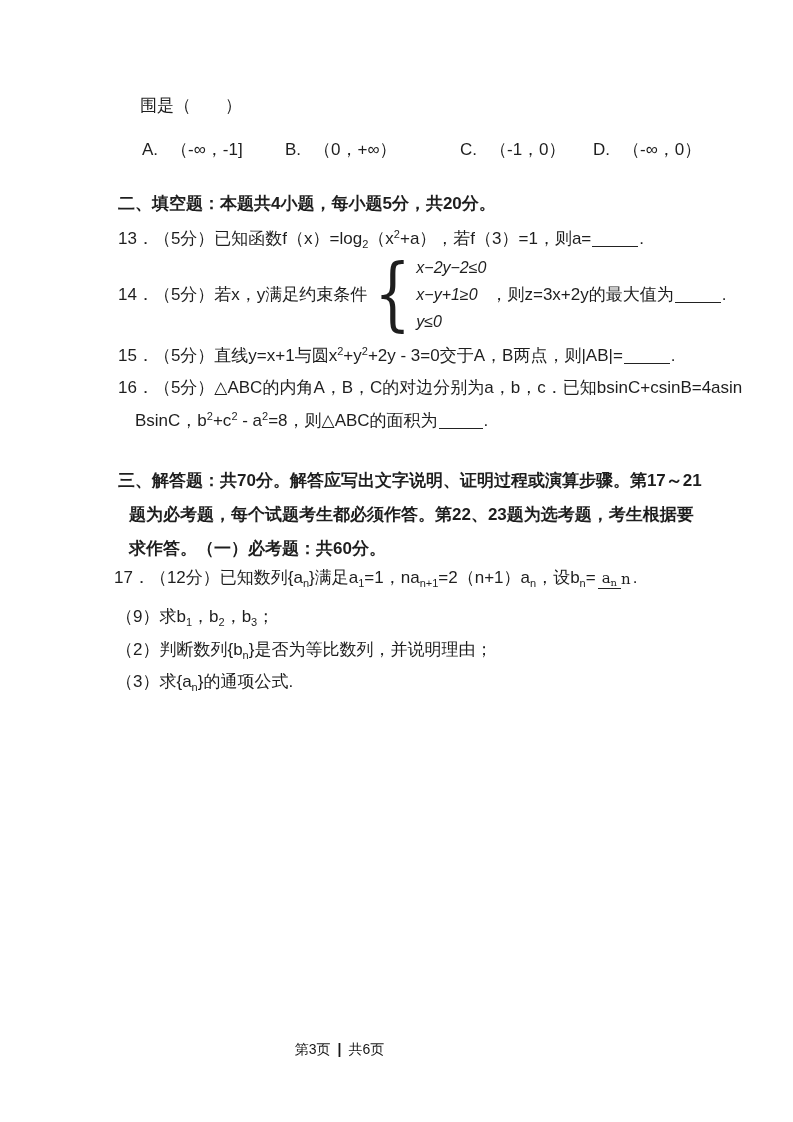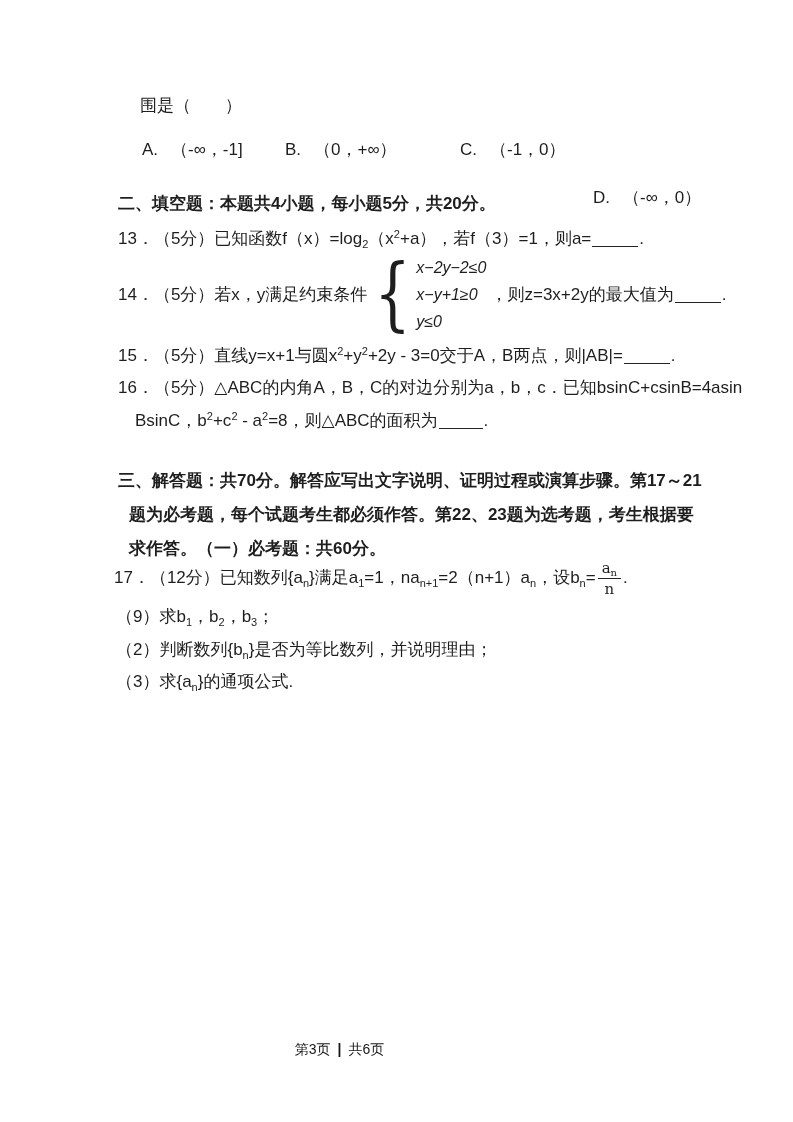--- a/index.html
+++ b/index.html
@@ -17,21 +17,21 @@
   sub { font-size:11px; line-height:0; vertical-align:-4px; }
   sup { font-size:11px; line-height:0; vertical-align:6px; }
   .blank {
     display:inline-block; height:13px; border-bottom:1.3px solid #222;
     vertical-align:-3px; margin:0 1px;
   }
   
   .options { position:absolute; top:139px; left:0; width:793px; height:24px; }
   .opt { position:absolute; top:0; font-size:17px; line-height:22px; white-space:nowrap; }
   .opt .lab { margin-right:13px; }
-  .opt-a { left:142px; } .opt-b { left:285px; } .opt-c { left:460px; } .opt-d { left:593px;margin-top:48px; }
+  .opt-a { left:142px; } .opt-b { left:285px; } .opt-c { left:460px; } .opt-d { left:593px; }
   
   .q14 {
     position:absolute; left:118px; top:250px; height:88px;
     display:flex; align-items:center; font-size:17px; white-space:nowrap;
   }
   .brace {
     font-family:"DejaVu Serif","Liberation Serif",serif;
     font-size:80px; font-weight:300; line-height:80px;
     display:inline-block; transform:scaleX(0.72); transform-origin:center;
     margin:0 -2px 0 0; color:#1e1e1e;
@@ -49,21 +49,21 @@
   
   .q16 { position:absolute; left:118px; top:371px; }
   .q16 .q16-line { font-size:17px; line-height:33px; white-space:nowrap; }
   .q16 .indent { padding-left:17px; }
   
   .q17 {
     position:absolute; left:114px; top:552px; height:54px;
     display:flex; align-items:center; font-size:17px; white-space:nowrap;
   }
   .frac {
-    display:inline-flex; flex-direction:column; align-items:center;
+    display:inline-flex; flex-direction:row; align-items:center;
     vertical-align:middle; margin:16px 2px;
     font-family:"DejaVu Serif","Liberation Serif",serif;
   }
   .frac .num {
     font-size:15px; line-height:19px; border-bottom:1.3px solid #222;
     padding:0 4px 0 4px; text-align:center;
   }
   .frac .den { font-size:15px; line-height:19px; padding-top:1px; }
   .frac sub { font-size:10px; vertical-align:-3px; }
   

